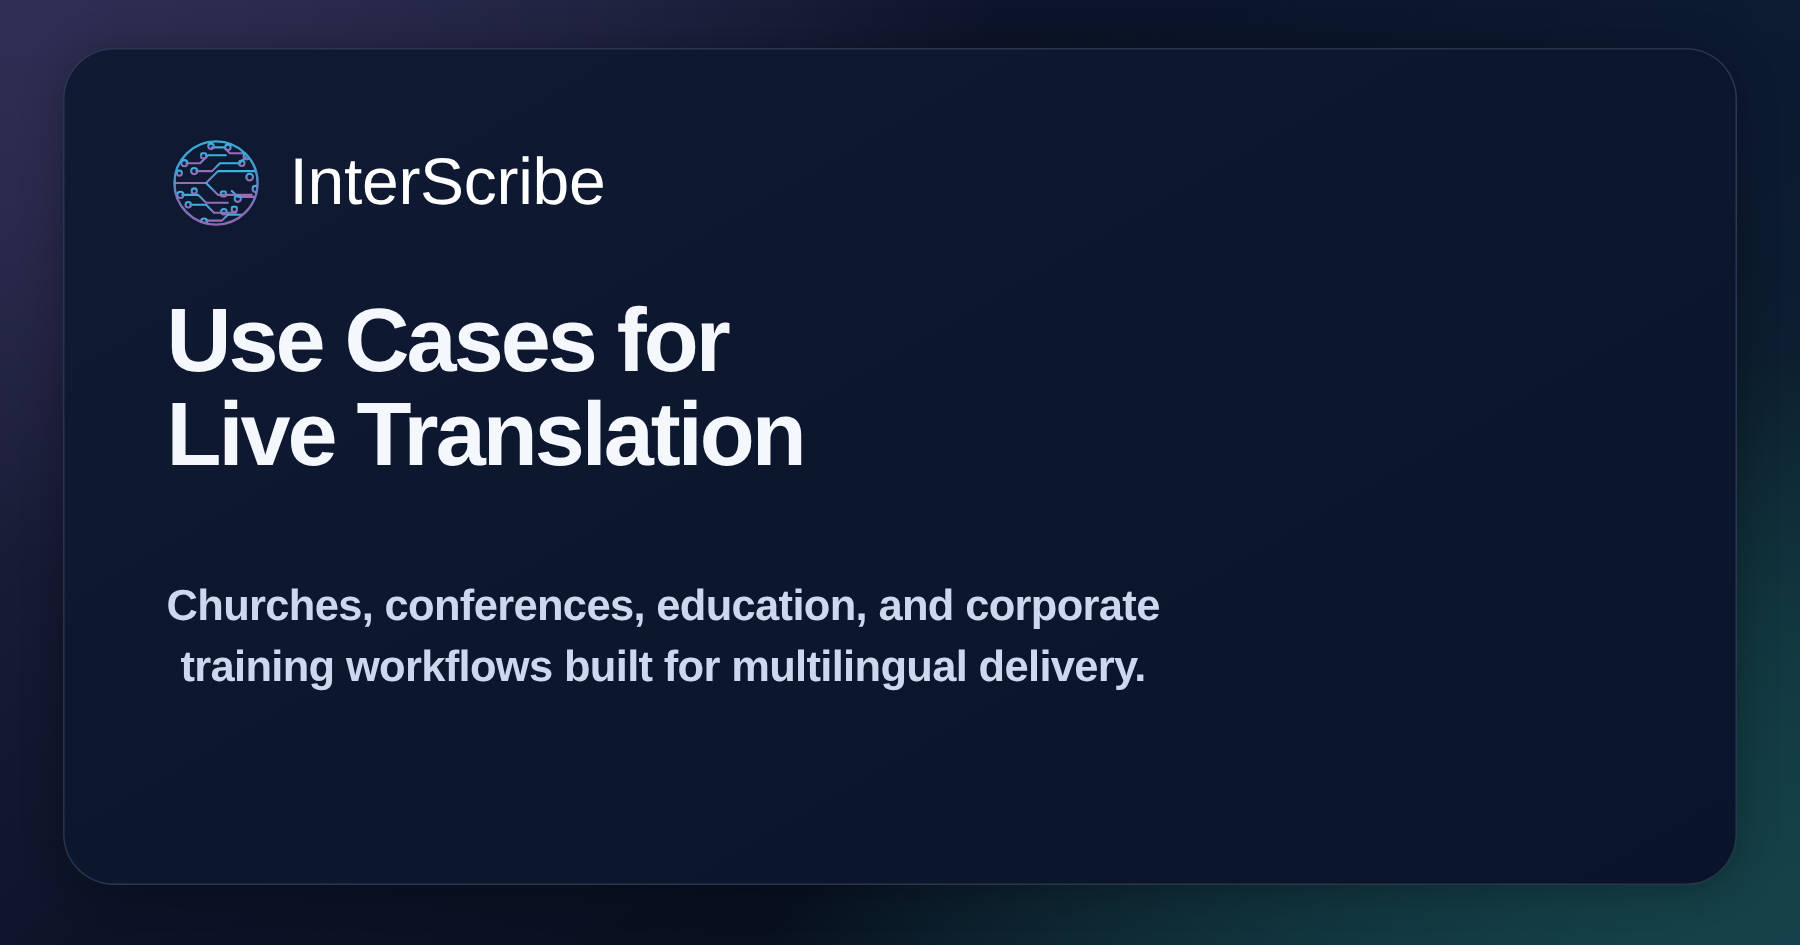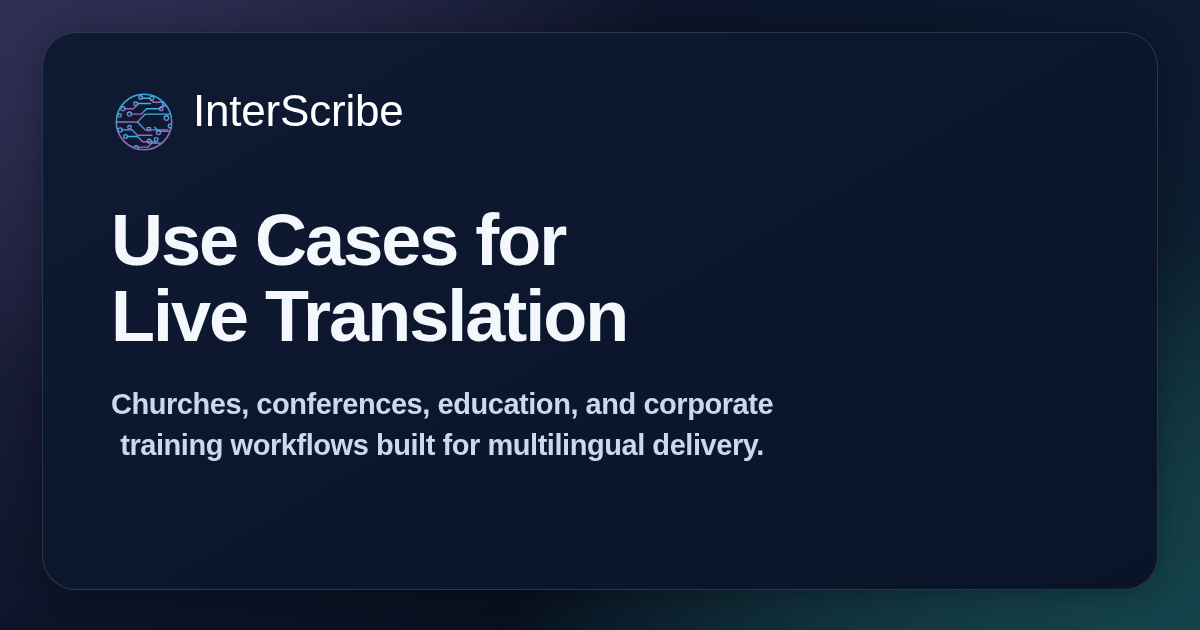--- a/index.html
+++ b/index.html
@@ -45,42 +45,42 @@
     position: absolute;
     left: 68px;
     top: 56px;
     right: 60px;
     bottom: 48px;
   }
 
   
   .logo-lockup {
     display: flex;
-    align-items: flex-start;
+    align-items: center;
     gap: 16px;
     height: 66px;
   }
   .logo-mark {
     width: 66px;
     height: 66px;
     flex: 0 0 66px;
     display: block;
   }
   .logo-wordmark {
     font-size: 44px;
     font-weight: 500;
     letter-spacing: -0.2px;
     color: #ffffff;
     line-height: 1;
     white-space: nowrap;
   }
 
   
   .headline {
-    font-size: 72px;
+    font-size: 60px;
     font-weight: bold;
     line-height: 1.055;
     letter-spacing: -2.0px;
     color: #f4f7fc;
     white-space: pre-line;
   }
 
   
   .subtitle {
     position: absolute;

